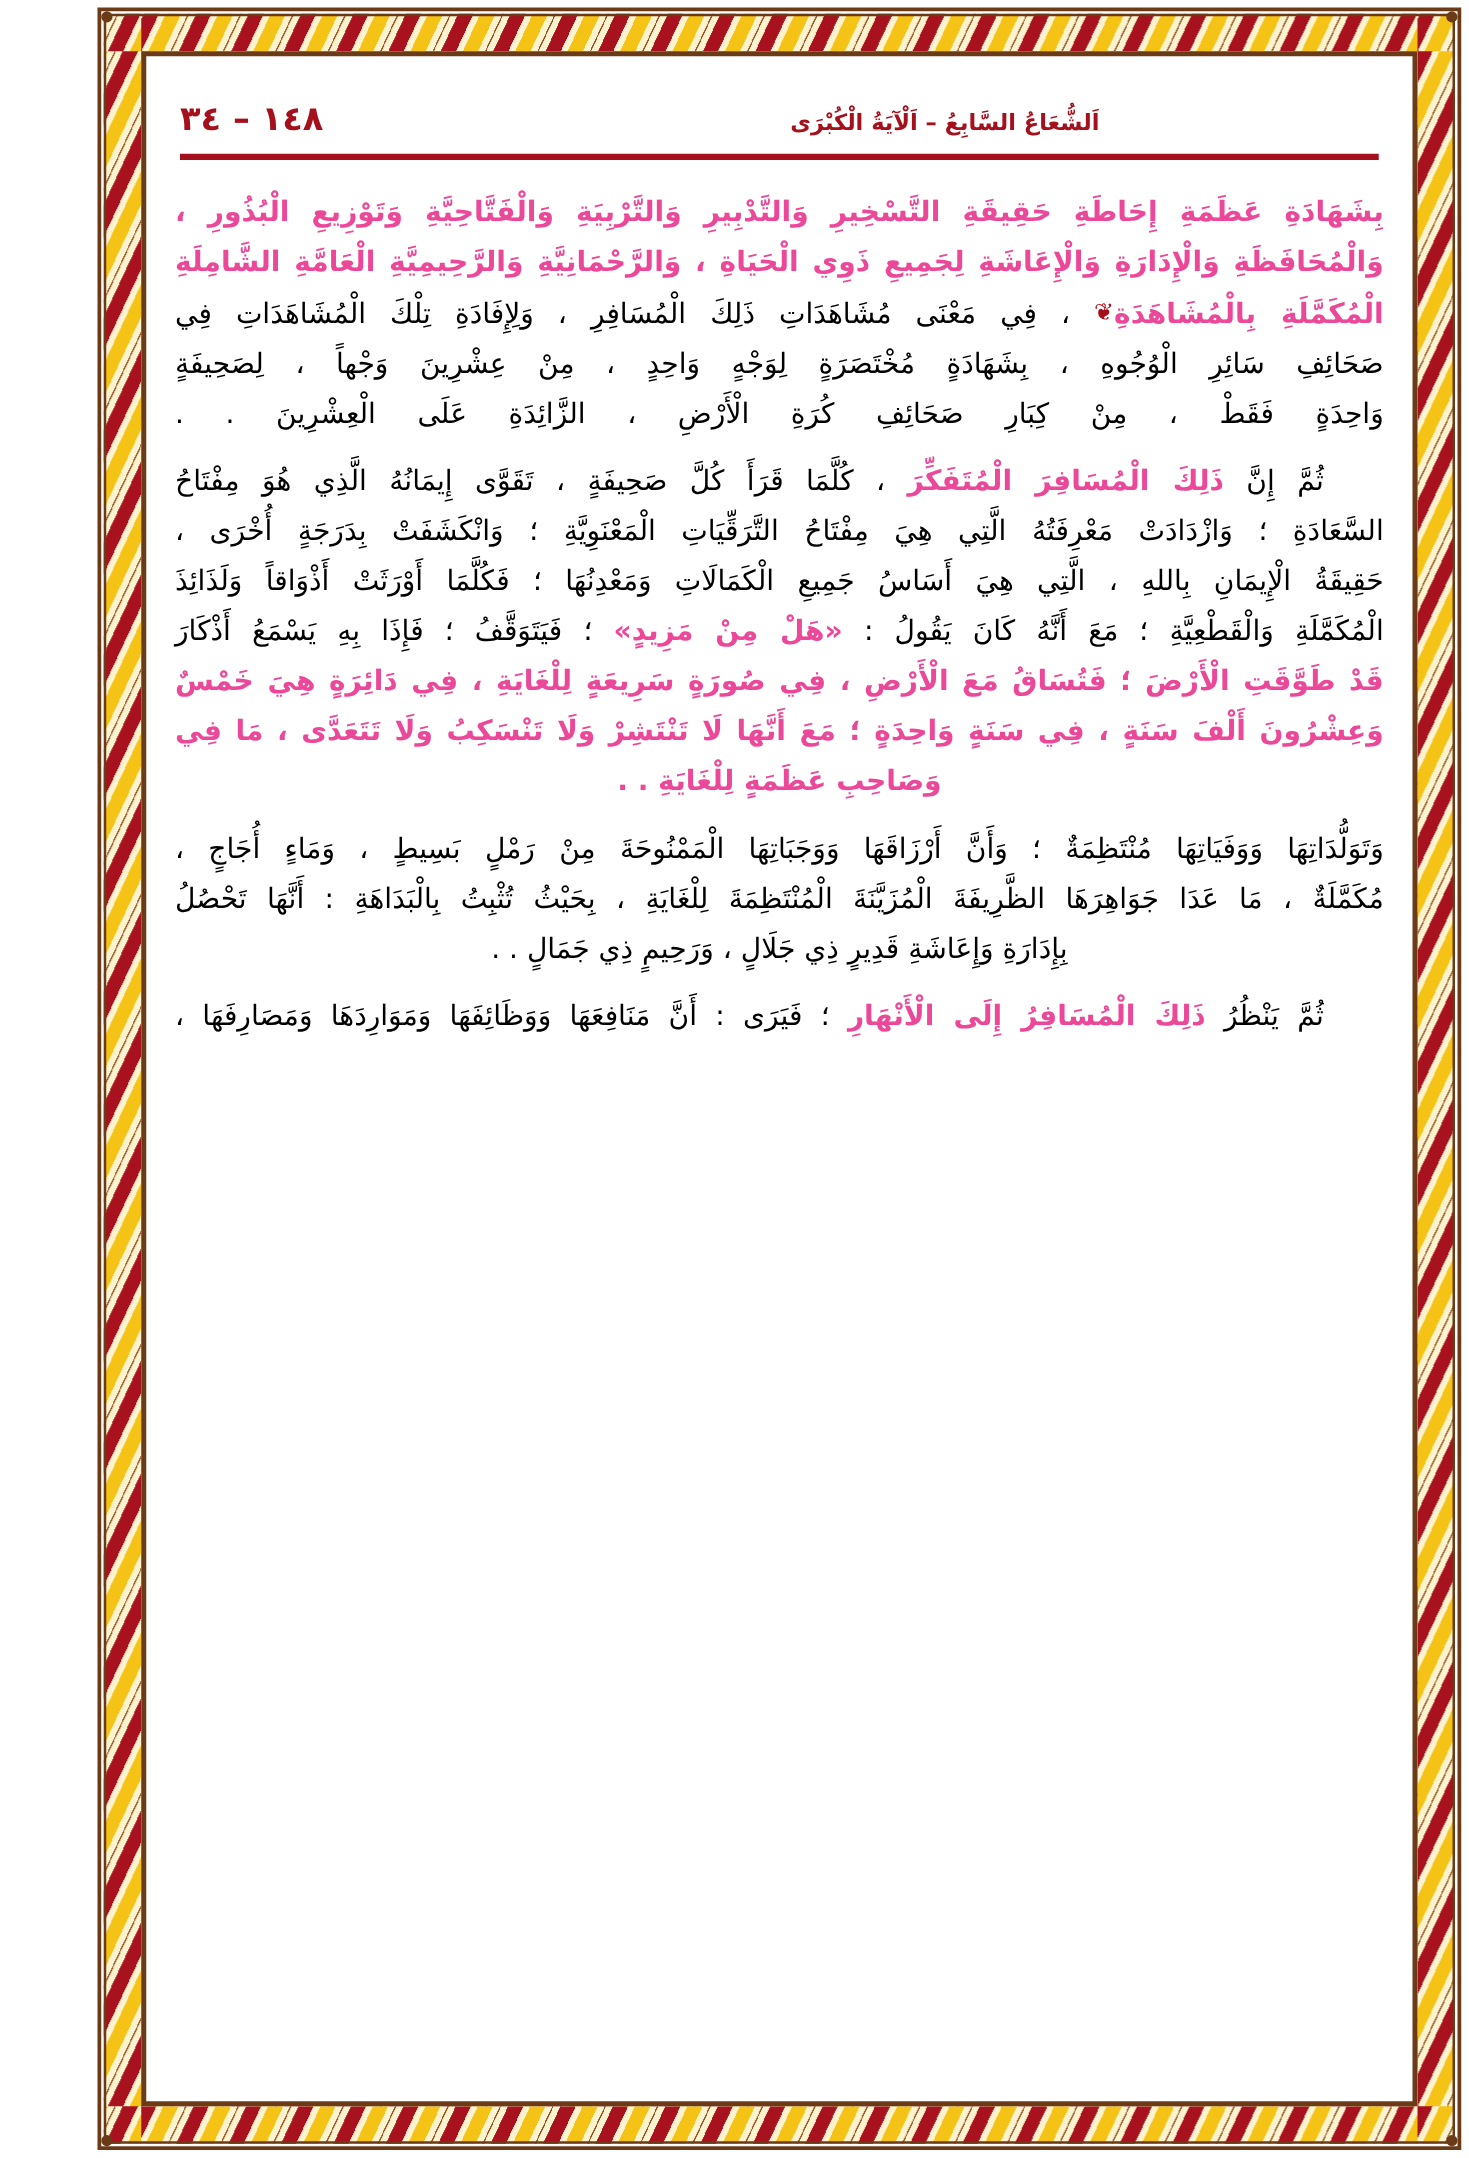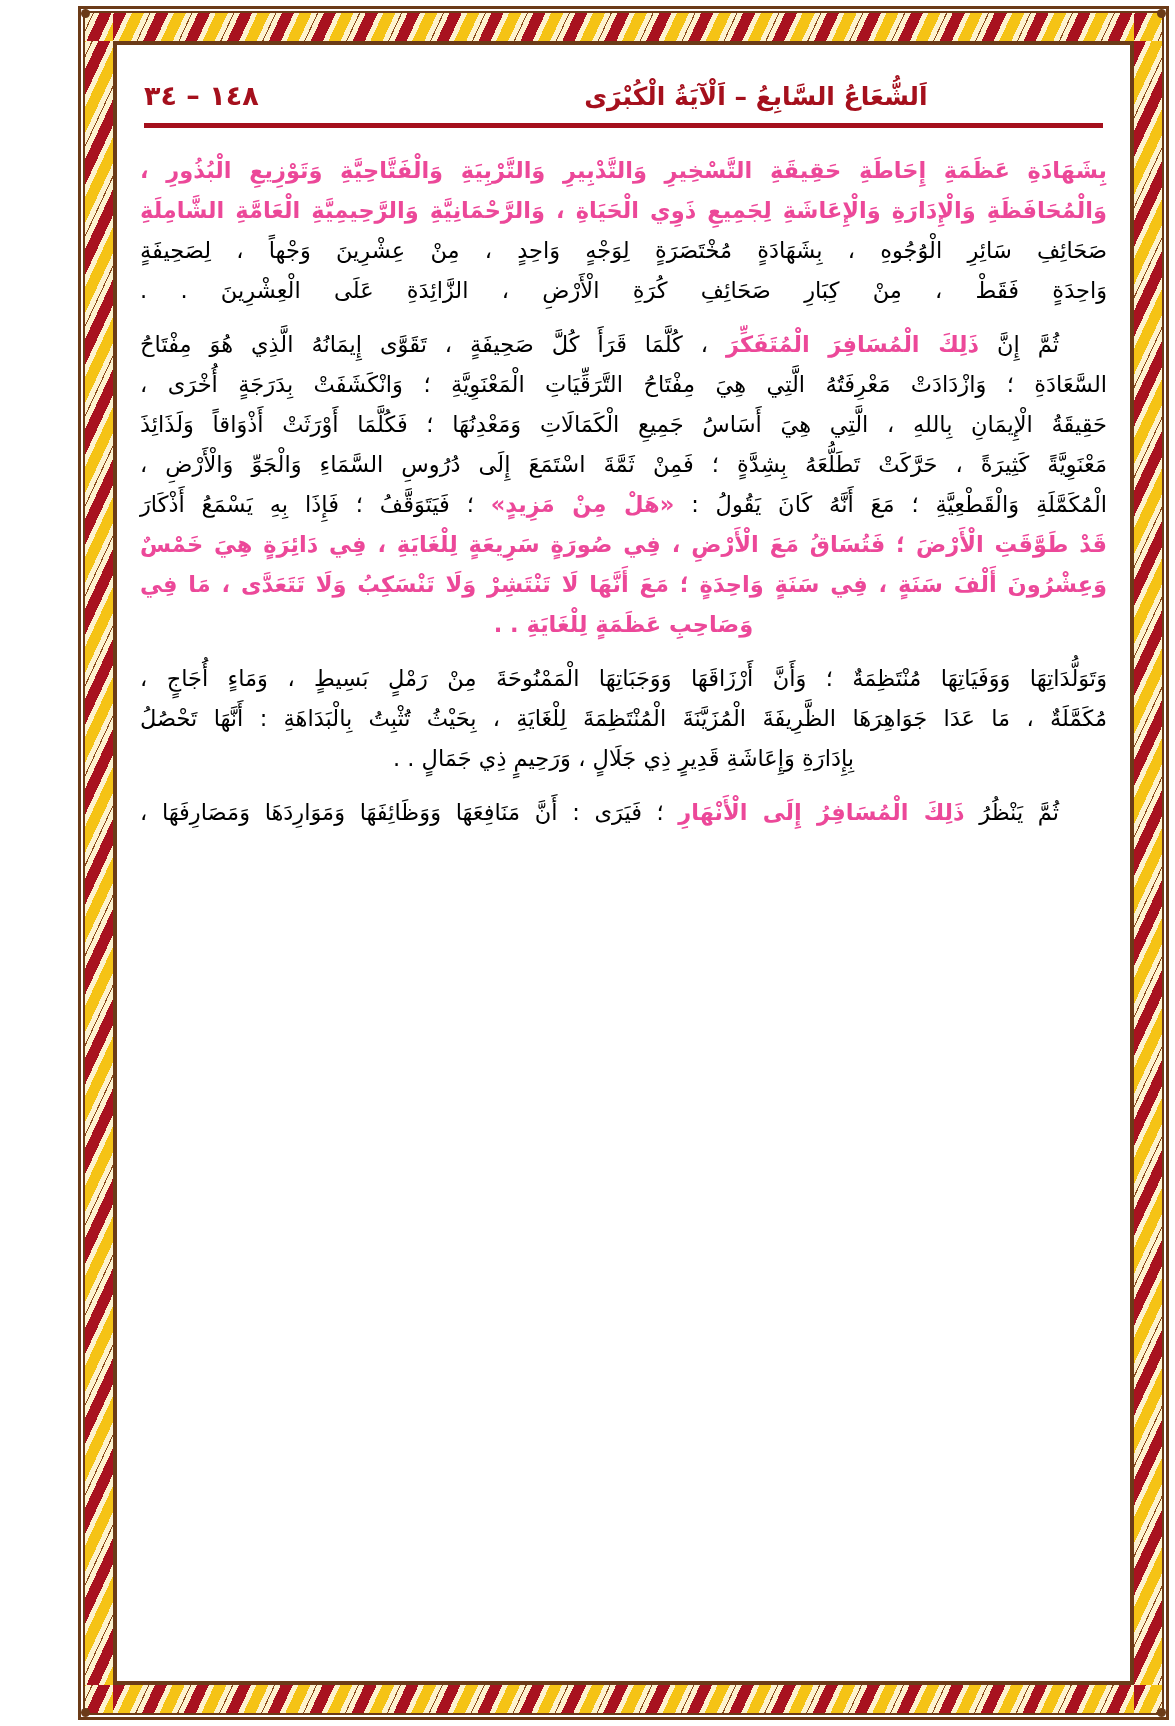--- a/index.html
+++ b/index.html
@@ -109,21 +109,21 @@
     color: #a5101d;
     font-size: 27px;
     font-weight: bold;
     letter-spacing: 2px;
     white-space: nowrap;
     flex: 0 0 auto;
     font-family: "DejaVu Sans", sans-serif;
   }
   .header-title {
     color: #a5101d;
-    font-size: 25px;
+    font-size: 18px;
     font-weight: bold;
     white-space: nowrap;
     flex: 1 1 auto;
     text-align: center;
     padding-left: 150px;
     font-family: "DejaVu Sans", sans-serif;
   }
   .header-rule {
     height: 5px;
     background: #a5101d;
@@ -177,28 +177,28 @@
     <div class="header">
       <div class="header-pageno">١٤٨ – ٣٤</div>
       <div class="header-title">اَلشُّعَاعُ السَّابِعُ – اَلْآيَةُ الْكُبْرَى</div>
     </div>
     <div class="header-rule"></div>
 
     <div class="body" id="body-root">
         <div class="para">
           <div class="para justify-all" style="margin: 0px;"><span class="red">بِشَهَادَةِ عَظَمَةِ إِحَاطَةِ حَقِيقَةِ التَّسْخِيرِ وَالتَّدْبِيرِ وَالتَّرْبِيَةِ وَالْفَتَّاحِيَّةِ وَتَوْزِيعِ الْبُذُورِ ،</span></div>
           <div class="para justify-all" style="margin: 0px;"><span class="red">وَالْمُحَافَظَةِ وَالْإِدَارَةِ وَالْإِعَاشَةِ لِجَمِيعِ ذَوِي الْحَيَاةِ ، وَالرَّحْمَانِيَّةِ وَالرَّحِيمِيَّةِ الْعَامَّةِ الشَّامِلَةِ</span></div>
+          <div class="para justify-all" style="margin: 0px;"><span class="red">الْمُكَمَّلَةِ بِالْمُشَاهَدَةِ</span><span class="ornament">❦</span><span class="blk"> ، فِي مَعْنَى مُشَاهَدَاتِ ذَلِكَ الْمُسَافِرِ ، وَلِإِفَادَةِ تِلْكَ الْمُشَاهَدَاتِ فِي</span></div>
           <div class="para justify-all" style="margin: 0px;"><span class="blk">صَحَائِفِ سَائِرِ الْوُجُوهِ ، بِشَهَادَةٍ مُخْتَصَرَةٍ لِوَجْهٍ وَاحِدٍ ، مِنْ عِشْرِينَ وَجْهاً ، لِصَحِيفَةٍ</span></div>
           <div class="para justify-all" style="margin: 0px;"><span class="blk">وَاحِدَةٍ فَقَطْ ، مِنْ كِبَارِ صَحَائِفِ كُرَةِ الْأَرْضِ ، الزَّائِدَةِ عَلَى الْعِشْرِينَ . .</span></div>
         </div>
         <div class="para">
           <div class="para justify-all" style="margin: 0px; text-indent: 48px;"><span class="blk">ثُمَّ إِنَّ </span><span class="red">ذَلِكَ الْمُسَافِرَ الْمُتَفَكِّرَ</span><span class="blk"> ، كُلَّمَا قَرَأَ كُلَّ صَحِيفَةٍ ، تَقَوَّى إِيمَانُهُ الَّذِي هُوَ مِفْتَاحُ</span></div>
           <div class="para justify-all" style="margin: 0px;"><span class="blk">السَّعَادَةِ ؛ وَازْدَادَتْ مَعْرِفَتُهُ الَّتِي هِيَ مِفْتَاحُ التَّرَقِّيَاتِ الْمَعْنَوِيَّةِ ؛ وَانْكَشَفَتْ بِدَرَجَةٍ أُخْرَى ،</span></div>
           <div class="para justify-all" style="margin: 0px;"><span class="blk">حَقِيقَةُ الْإِيمَانِ بِاللهِ ، الَّتِي هِيَ أَسَاسُ جَمِيعِ الْكَمَالَاتِ وَمَعْدِنُهَا ؛ فَكُلَّمَا أَوْرَثَتْ أَذْوَاقاً وَلَذَائِذَ</span></div>
-          <div class="para justify-all" style="margin: 0px;"><span class="blk">مَعْنَوِيَّةً كَثِيرَةً ، حَرَّكَتْ تَطَلُّعَهُ بِشِدَّةٍ ؛ فَمِنْ ثَمَّةَ اسْتَمَعَ إِلَى دُرُوسِ السَّمَاءِ وَالْجَوِّ وَالْأَرْضِ ،</span></div>
           <div class="para justify-all" style="margin: 0px;"><span class="blk">الْمُكَمَّلَةِ وَالْقَطْعِيَّةِ ؛ مَعَ أَنَّهُ كَانَ يَقُولُ : </span><span class="red">«هَلْ مِنْ مَزِيدٍ»</span><span class="blk"> ؛ فَيَتَوَقَّفُ ؛ فَإِذَا بِهِ يَسْمَعُ أَذْكَارَ</span></div>
           <div class="para justify-all" style="margin: 0px;"><span class="red">قَدْ طَوَّقَتِ الْأَرْضَ ؛ فَتُسَاقُ مَعَ الْأَرْضِ ، فِي صُورَةٍ سَرِيعَةٍ لِلْغَايَةِ ، فِي دَائِرَةٍ هِيَ خَمْسٌ</span></div>
           <div class="para justify-all" style="margin: 0px;"><span class="red">وَعِشْرُونَ أَلْفَ سَنَةٍ ، فِي سَنَةٍ وَاحِدَةٍ ؛ مَعَ أَنَّهَا لَا تَنْتَشِرْ وَلَا تَنْسَكِبُ وَلَا تَتَعَدَّى ، مَا فِي</span></div>
           <div class="para center-last" style="margin: 0px;"><span class="red">وَصَاحِبِ عَظَمَةٍ لِلْغَايَةِ . .</span></div>
         </div>
         <div class="para">
           <div class="para justify-all" style="margin: 0px;"><span class="blk">وَتَوَلُّدَاتِهَا وَوَفَيَاتِهَا مُنْتَظِمَةٌ ؛ وَأَنَّ أَرْزَاقَهَا وَوَجَبَاتِهَا الْمَمْنُوحَةَ مِنْ رَمْلٍ بَسِيطٍ ، وَمَاءٍ أُجَاجٍ ،</span></div>
           <div class="para justify-all" style="margin: 0px;"><span class="blk">مُكَمَّلَةٌ ، مَا عَدَا جَوَاهِرَهَا الظَّرِيفَةَ الْمُزَيَّنَةَ الْمُنْتَظِمَةَ لِلْغَايَةِ ، بِحَيْثُ تُثْبِتُ بِالْبَدَاهَةِ : أَنَّهَا تَحْصُلُ</span></div>
           <div class="para center-last" style="margin: 0px;"><span class="blk">بِإِدَارَةِ وَإِعَاشَةِ قَدِيرٍ ذِي جَلَالٍ ، وَرَحِيمٍ ذِي جَمَالٍ . .</span></div>
         </div>

